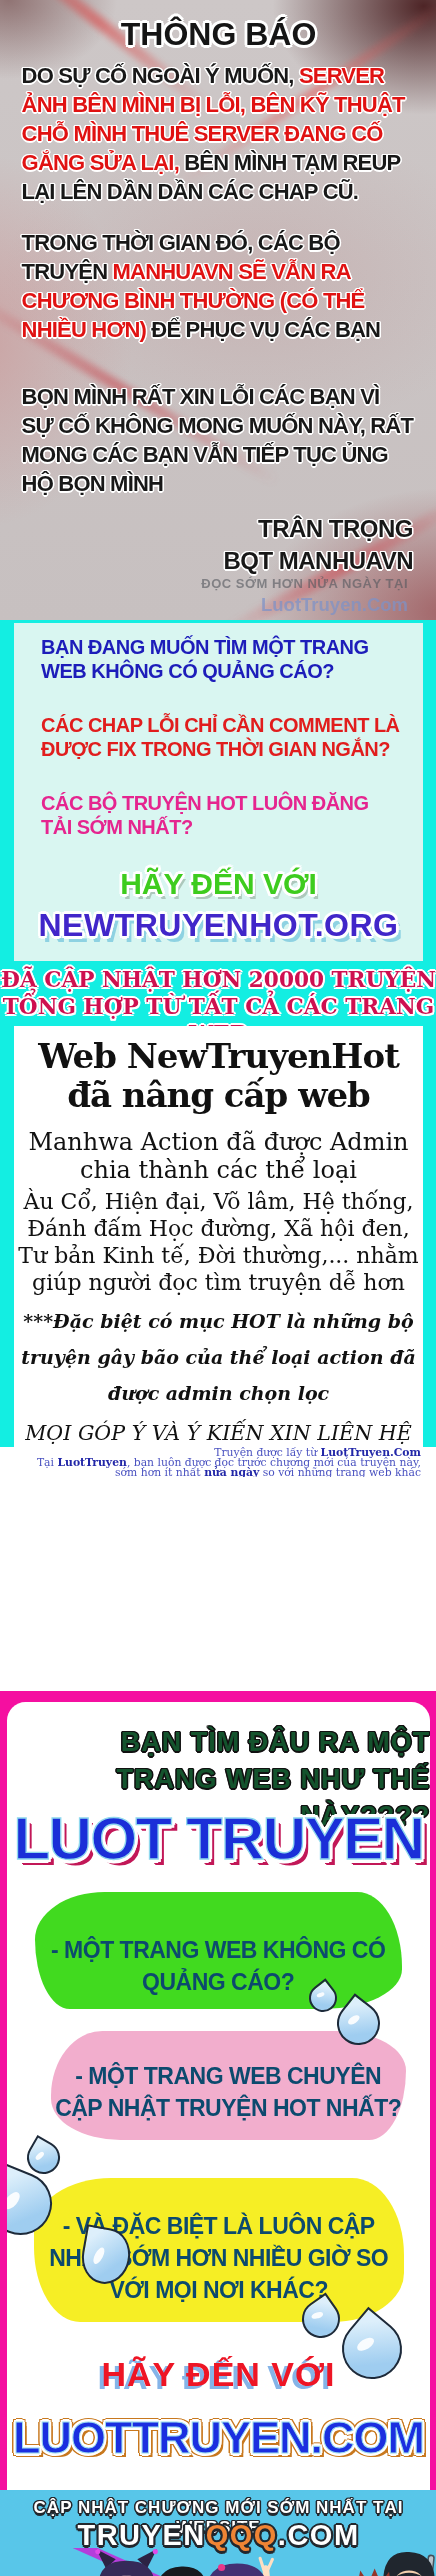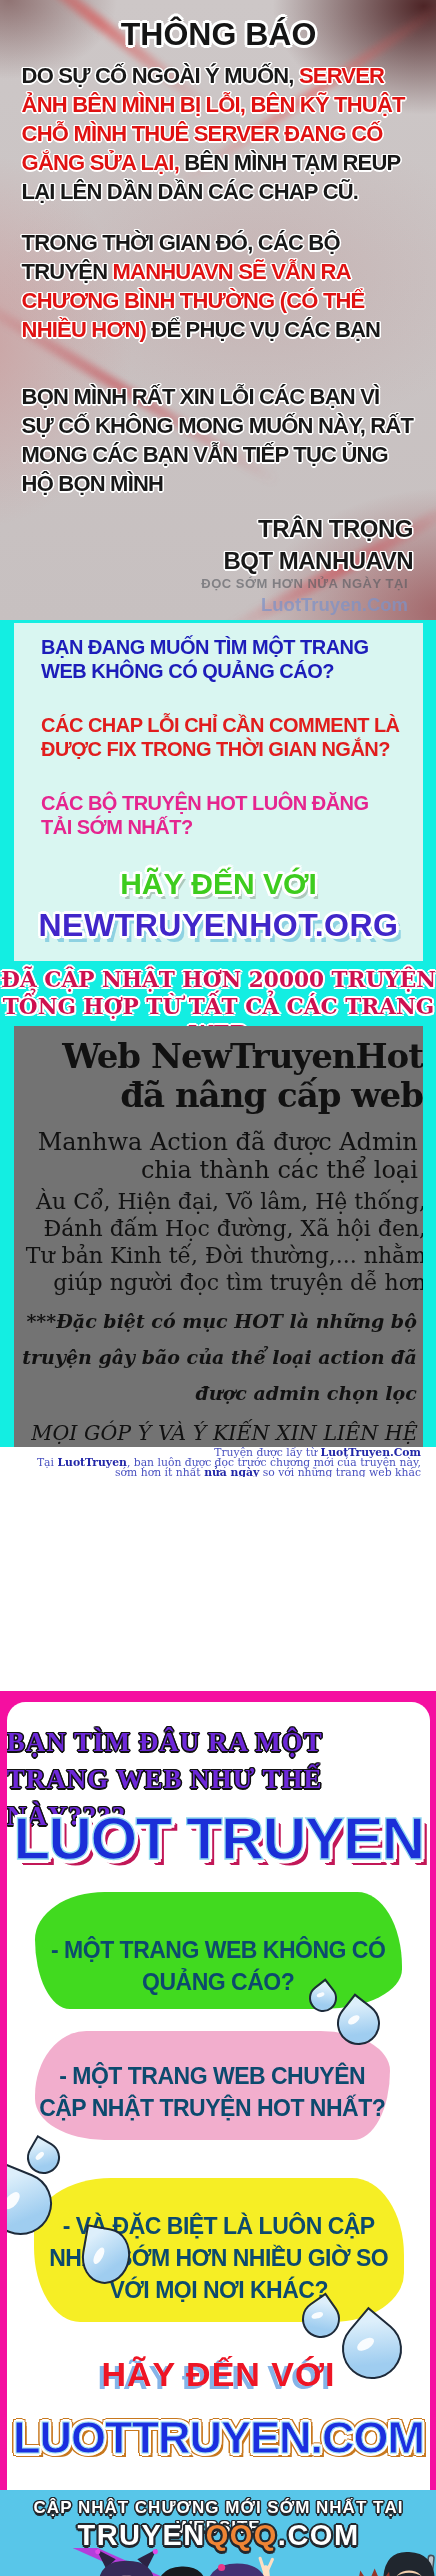--- a/index.html
+++ b/index.html
@@ -55,58 +55,58 @@
       text-shadow:-2.6px 0 0 #fff,2.6px 0 0 #fff,0 -2.6px 0 #fff,0 2.6px 0 #fff,
       -2.1px -2.1px 0 #fff,2.1px -2.1px 0 #fff,-2.1px 2.1px 0 #fff,2.1px 2.1px 0 #fff,3.1px 4.6px 0 rgba(120,145,125,.45);}
   .s2-site{margin:6.2px 0 0;text-align:center;font-size:32px;font-weight:900;letter-spacing:0.5px;color:#4126c9;
       text-shadow:-2.6px 0 0 #fff,2.6px 0 0 #fff,0 -2.6px 0 #fff,0 2.6px 0 #fff,
       -2.1px -2.1px 0 #fff,2.1px -2.1px 0 #fff,-2.1px 2.1px 0 #fff,2.1px 2.1px 0 #fff,4.6px 5.7px 0 #8ed2e2;}
   .s2-banner{position:absolute;top:341px;left:0;width:100%;height:66px;text-align:center;
       font-family:"DejaVu Serif","Liberation Serif",serif;font-weight:900;
       font-size:21.6px;line-height:27px;color:#ce1050;padding-top:5.2px;box-sizing:border-box;
       text-shadow:-2.1px 0 0 #fff,2.1px 0 0 #fff,0 -2.1px 0 #fff,0 2.1px 0 #fff,
       -1.5px -1.5px 0 #fff,1.5px -1.5px 0 #fff,-1.5px 1.5px 0 #fff,1.5px 1.5px 0 #fff;}
-  .s2-white{position:absolute;top:406px;left:14px;right:14px;bottom:0;background:#737373;
-      text-align:right;font-family:"DejaVu Serif","Liberation Serif",serif;color:#111;overflow:hidden;}
+  .s2-white{position:absolute;top:406px;left:14px;right:14px;bottom:0;background:#ffffff;
+      text-align:center;font-family:"DejaVu Serif","Liberation Serif",serif;color:#111;overflow:hidden;}
   .wh{font-size:34px;line-height:39px;font-weight:bold;letter-spacing:-1px;}
   .wh1{margin-top:11.3px;}
   .wsub{margin:12.4px 5.2px 0;font-size:24px;line-height:28px;}
   .wbody{margin:4.1px -3.1px 0;font-size:22px;line-height:27px;}
   .whot{margin:7.2px 6.2px 0;font-size:19px;line-height:36px;font-weight:bold;font-style:italic;}
   .wcontact{margin:9.3px 5.2px 0;font-size:20.6px;line-height:26px;font-style:italic;}
   .s2-credit{position:absolute;bottom:0;left:0;width:100%;height:30px;background:#fff;text-align:right;
       font-family:"DejaVu Serif","Liberation Serif",serif;font-size:10.8px;line-height:9.8px;color:#4a52c0;overflow:hidden;}
   .s2-credit div{margin-top:0.5px;}
   .s2-credit b{color:#2227a8;}
 
   
   .gap{position:absolute;top:1478px;left:0;width:437px;height:214px;background:#fff;}
 
   
   .s3{position:absolute;top:1691px;left:0;width:437px;height:799px;background:#f50fa0;}
   .s3-panel{position:absolute;top:11.3px;left:6.7px;right:6.7px;bottom:0;background:#fff;
       border-radius:18.5px 18.5px 0 0;overflow:hidden;}
-  .s3-q{position:absolute;top:21.6px;left:0;width:100%;text-align:left;
-      font-size:27px;line-height:37px;font-weight:900;letter-spacing:1px;color:#6d28d9;
+  .s3-q{position:absolute;top:21.6px;left:0;width:100%;text-align:right;
+      font-size:27px;line-height:37px;font-weight:900;letter-spacing:1px;color:#14532d;
       text-shadow:-1.5px 0 0 #111,1.5px 0 0 #111,0 -1.5px 0 #111,0 1.5px 0 #111,
       -1px -1px 0 #111,1px -1px 0 #111,-1px 1px 0 #111,1px 1px 0 #111,
       -3.6px 0 0 #fff,3.6px 0 0 #fff,0 -3.6px 0 #fff,0 3.6px 0 #fff,
-      -2.6px -2.6px 0 #fff,2.6px -2.6px 0 #fff,-2.6px 2.6px 0 #fff,2.6px 2.6px 0 #fff;font-family:Liberation Serif, serif;}
+      -2.6px -2.6px 0 #fff,2.6px -2.6px 0 #fff,-2.6px 2.6px 0 #fff,2.6px 2.6px 0 #fff;}
   .s3-logo{position:absolute;top:102px;left:0;width:100%;text-align:center;
       font-size:60px;font-weight:900;letter-spacing:-1.5px;color:#1b2fd8;
       -webkit-text-stroke:1.3px #8fd8ee;
       text-shadow:-3.6px 0 0 #fff,3.6px 0 0 #fff,0 -3.6px 0 #fff,0 3.6px 0 #fff,
       -2.6px -2.6px 0 #fff,2.6px -2.6px 0 #fff,-2.6px 2.6px 0 #fff,2.6px 2.6px 0 #fff,
       4.6px 4.6px 0 #c21858,5.7px 5.7px 0 #c21858;}
   .blob{position:absolute;box-sizing:border-box;text-align:center;color:#0c4a6e;
       font-size:23px;line-height:32px;font-weight:900;letter-spacing:-0.5px;
       display:flex;flex-direction:column;justify-content:center;}
   .bgreen{top:190px;left:28px;width:367px;height:117px;background:#41da1f;padding-top:30px;
       border-radius:72px 46px 82px 36px / 49px 77px 41px 72px;}
-  .bpink{top:329px;left:28px;width:355px;height:109px;background:#f2aecd;padding-top:13.4px;
+  .bpink{top:329px;left:44px;width:355px;height:109px;background:#f2aecd;padding-top:13.4px;
       border-radius:57px 77px 41px 77px / 72px 44px 77px 46px;}
   .byellow{top:476px;left:27px;width:370px;height:144px;background:#f6ee25;padding-top:15.5px;
       border-radius:77px 52px 72px 46px / 52px 77px 49px 75px;}
   .s3-cta{position:absolute;top:653px;left:0;width:100%;text-align:center;
       font-size:34px;font-weight:900;letter-spacing:1px;color:#ee1525;
       text-shadow:-4.1px 3.1px 0 #85b4e8;}
   .s3-site{position:absolute;top:710px;left:0;width:100%;text-align:center;
       font-size:45px;font-weight:900;letter-spacing:-1px;color:#1b2fe0;
       -webkit-text-stroke:1px #9adcf0;
       text-shadow:-2.6px 0 0 #fff,2.6px 0 0 #fff,0 -2.6px 0 #fff,0 2.6px 0 #fff,

